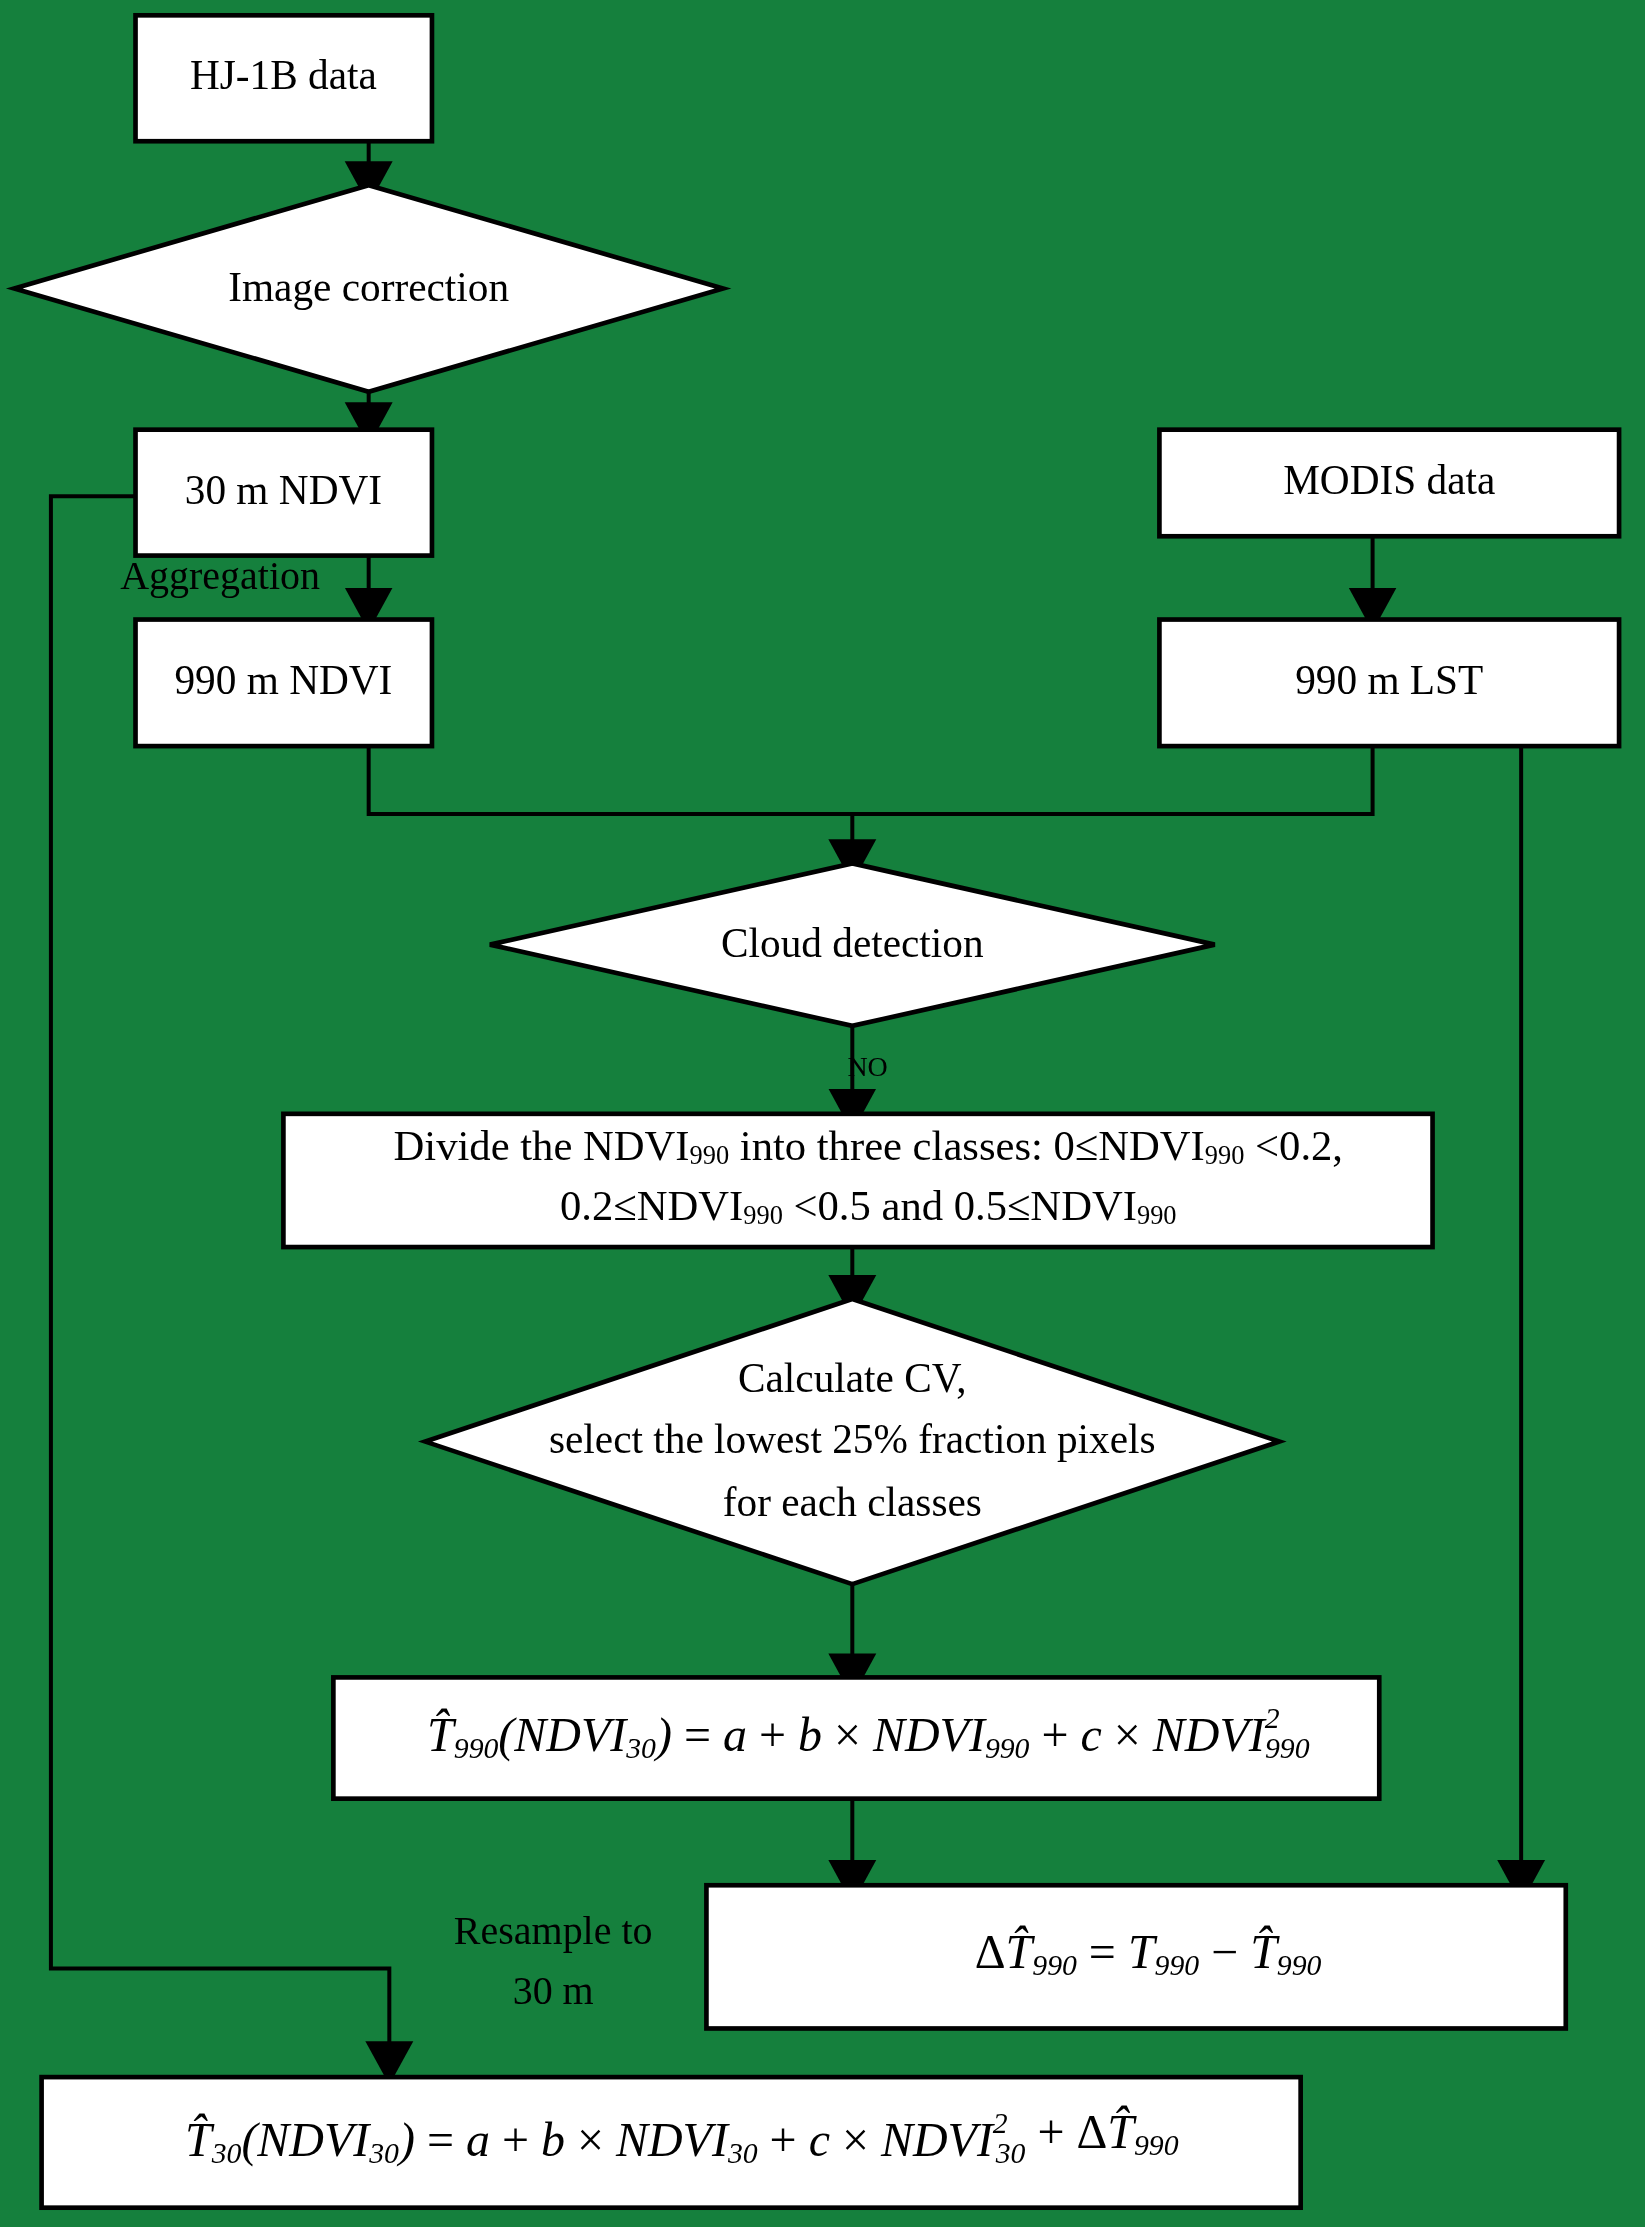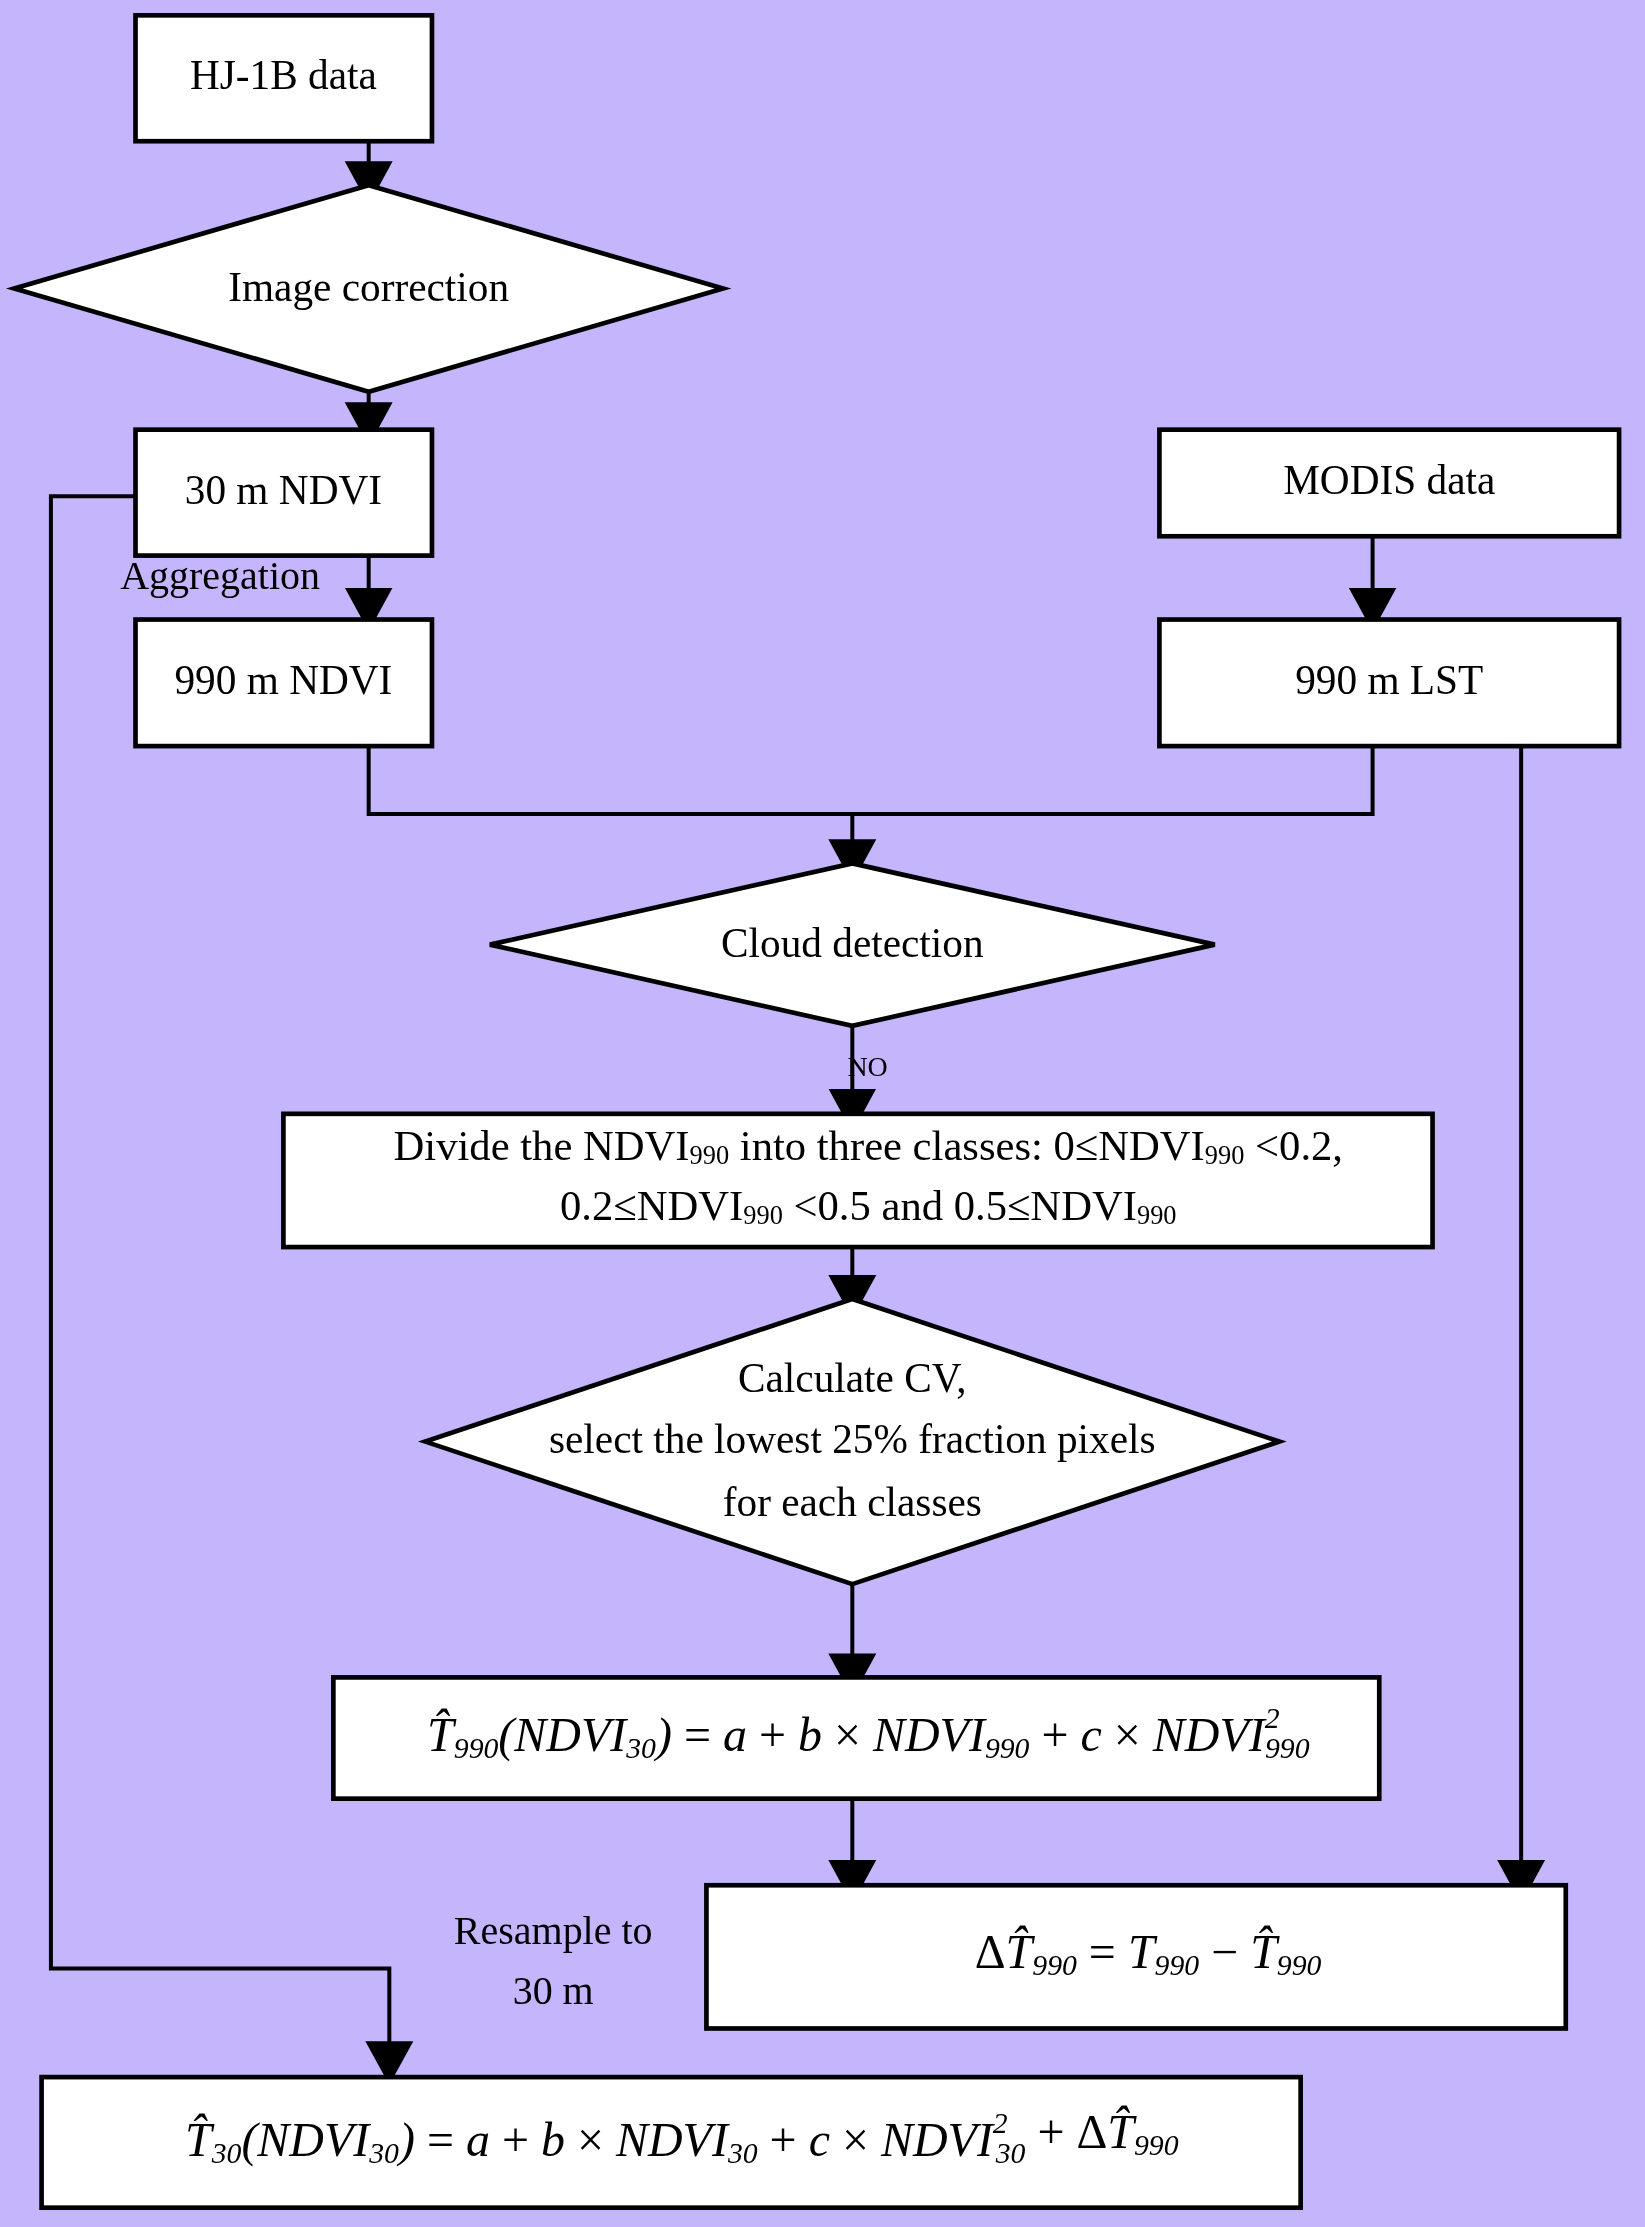--- a/index.html
+++ b/index.html
@@ -4,21 +4,21 @@
 <style>
   html, body {
     margin: 0;
     padding: 0;
     background: #ffffff;
   }
   #stage {
     position: relative;
     width: 1646px;
     height: 2227px;
-    background: #c4b5fd;
+    background: #15803d;
     overflow: hidden;
     font-family: "Liberation Serif", "DejaVu Serif", serif;
     text-decoration: underline;
   }
   svg#flow {
     position: absolute;
     left: 0;
     top: 0;
     width: 1646px;
     height: 2227px;

